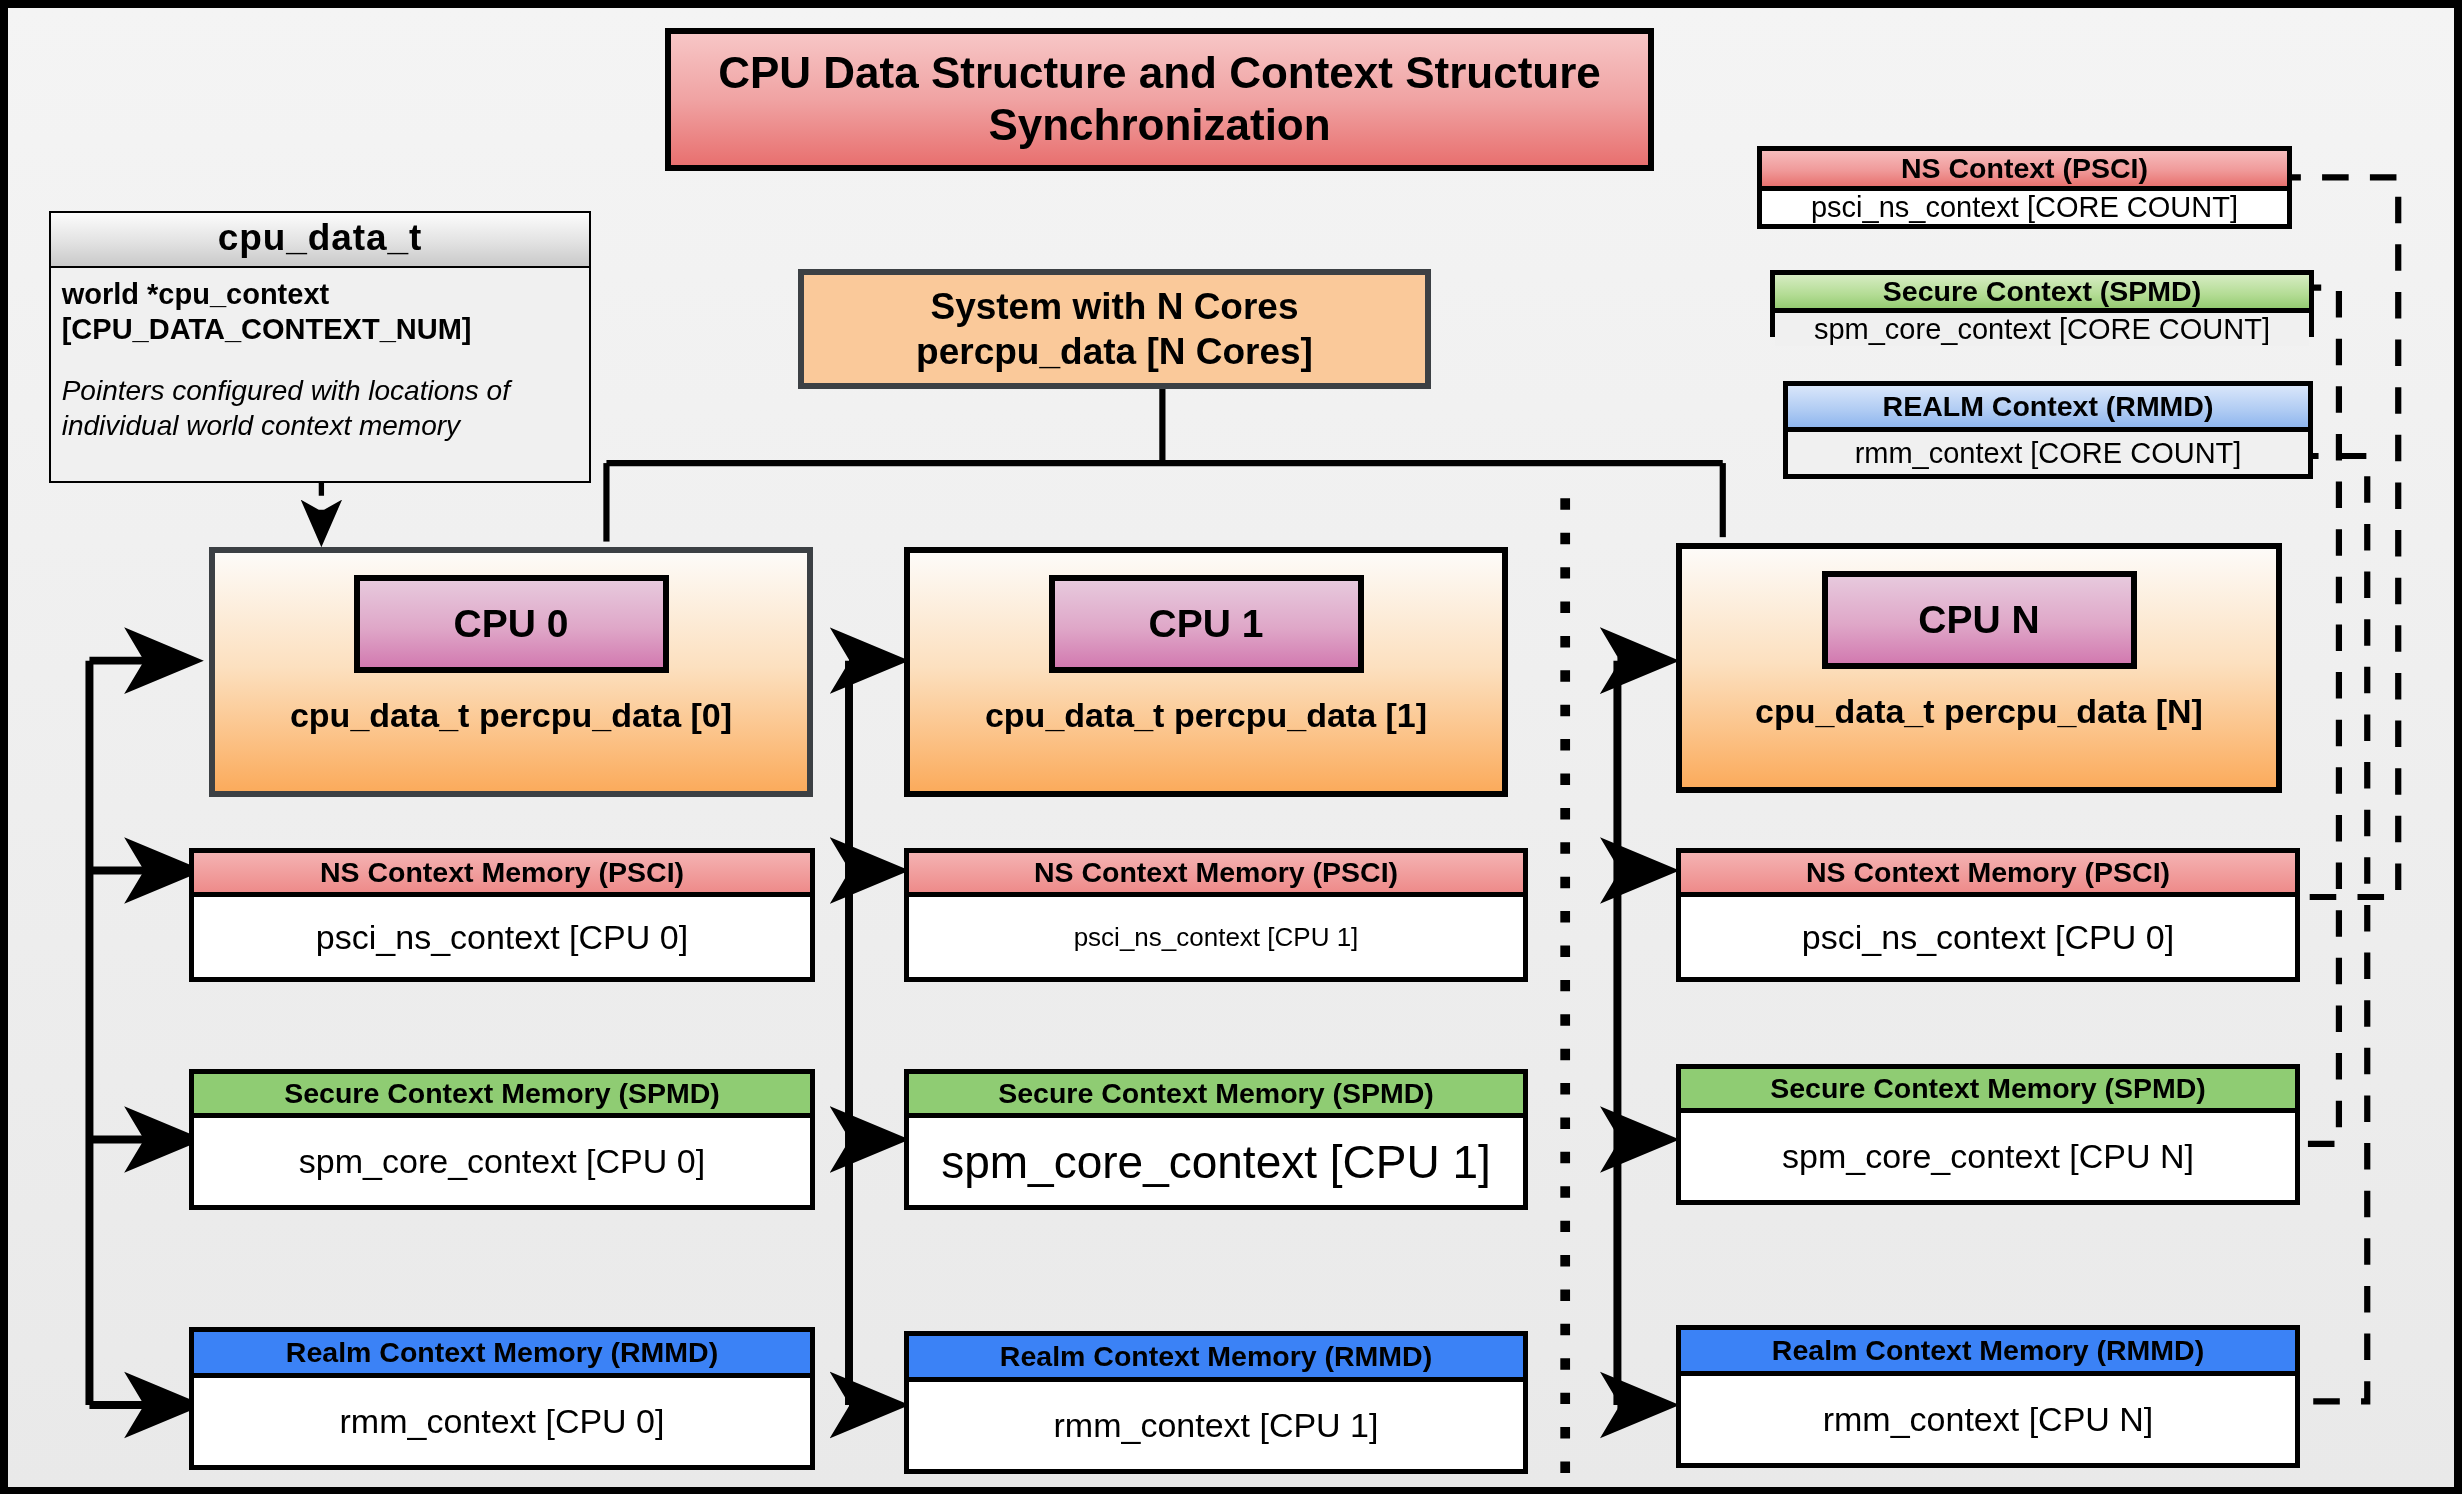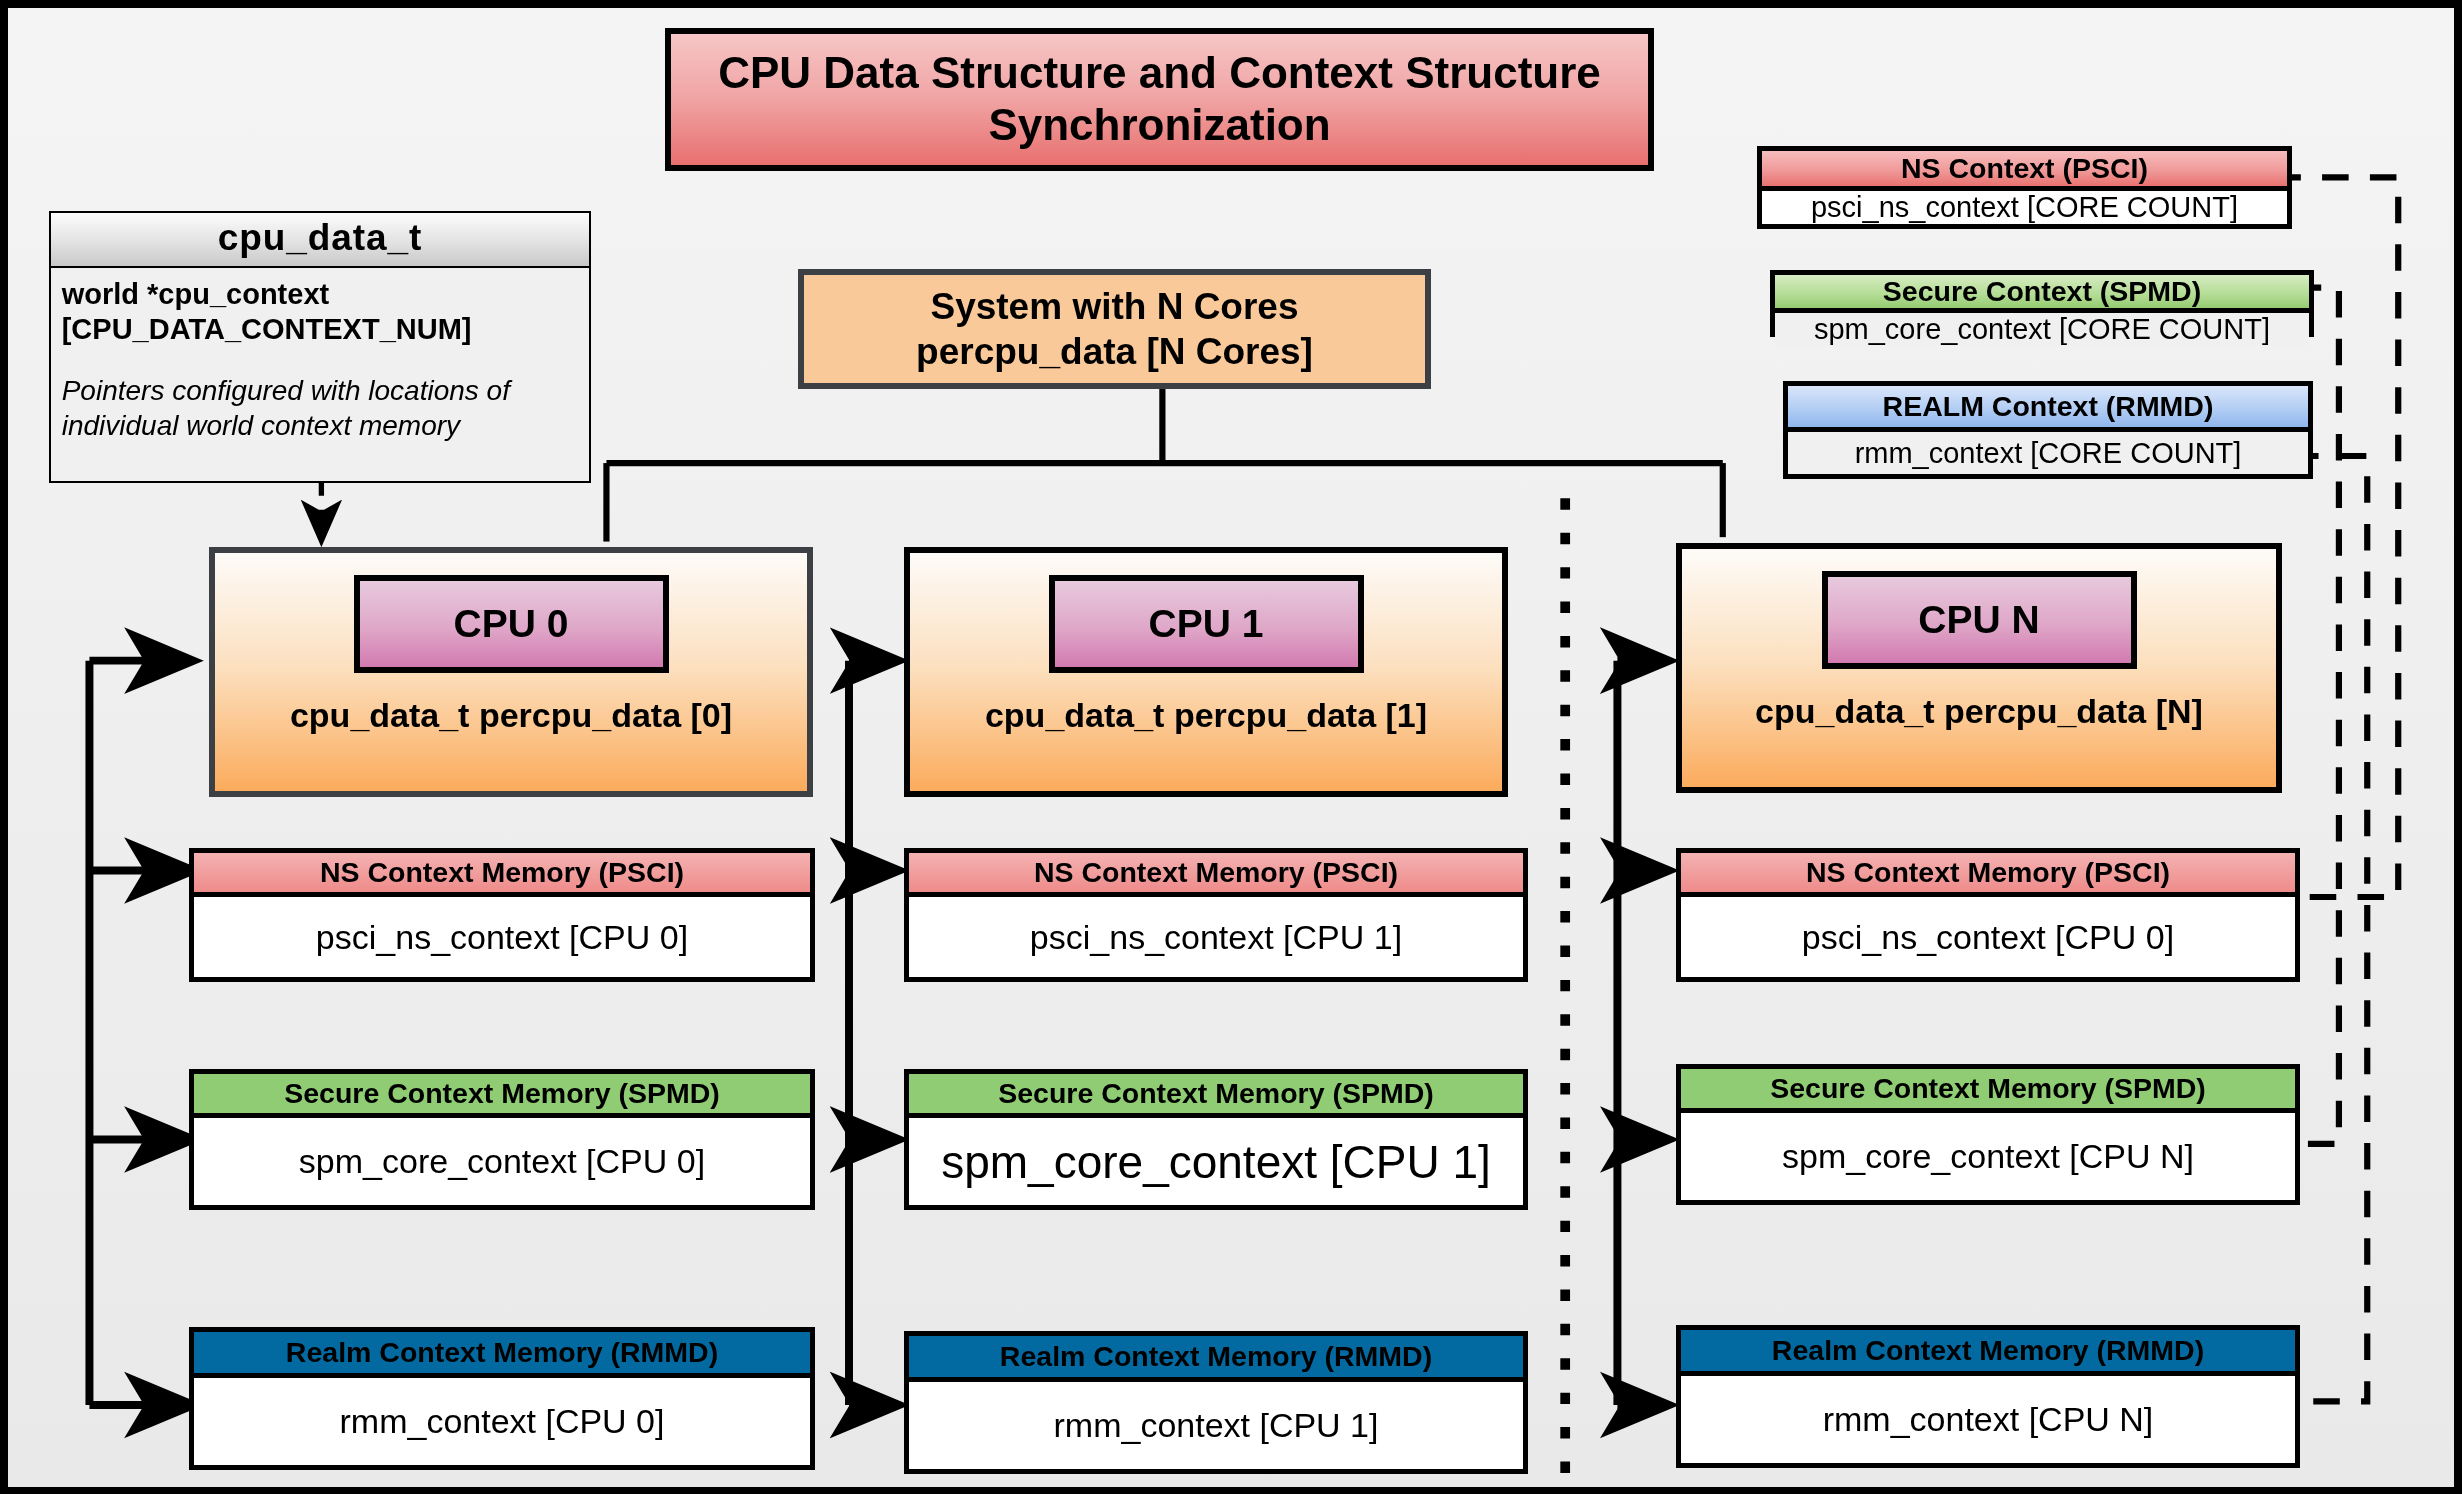--- a/index.html
+++ b/index.html
@@ -72,21 +72,21 @@
   }
   .ctx-card.tpl{background:#f0f0f0;}
   .ctx-card.tpl .ctx-body{background:#f0f0f0;}
   .ctx-card.tpl.ns .ctx-body{background:#ffffff;}
 
   .hdr-ns-grad{background:linear-gradient(180deg,#f6bcbc 0%,#f09a9a 55%,#e8726f 100%);}
   .hdr-ns-solid{background:linear-gradient(180deg,#f4b2b2 0%,#ee8b8a 100%);}
   .hdr-sec-grad{background:linear-gradient(180deg,#d6ecc2 0%,#b3dc94 60%,#95cb72 100%);}
   .hdr-sec-solid{background:#8fcc73;}
   .hdr-realm-grad{background:linear-gradient(180deg,#d9e6fa 0%,#afcbf3 60%,#8fb6ee 100%);}
-  .hdr-realm-solid{background:#0369a1;}
+  .hdr-realm-solid{background:#3b82f6;}
 </style>
 </head>
 <body>
 
 <div id="canvas">
 
   <svg id="svg-layer" viewBox="0 0 2763 1677" preserveAspectRatio="none">
     <defs>
       <marker id="ah" markerWidth="9" markerHeight="9" refX="7.6" refY="4.5" orient="auto" markerUnits="strokeWidth">
         <path d="M0,0.6 L9,4.5 L0,8.4 L2.2,4.5 Z" fill="#000"></path>
@@ -196,21 +196,21 @@
     <div class="ctx-body" style="font-size:34px;">rmm_context [CPU 0]</div>
   </div>
 
   <div class="box cpu-card black-border" style="left:896px;top:539px;width:604px;height:250px;">
     <div class="cpu-chip" style="width:303px;height:86px;margin-top:22px;font-size:39px;">CPU 1</div>
     <div class="cpu-sub" style="margin-top:23px;font-size:34px;">cpu_data_t percpu_data [1]</div>
   </div>
 
   <div class="box ctx-card" style="left:896px;top:840px;width:624px;height:134px;">
     <div class="ctx-hdr hdr-ns-solid" style="height:39px;font-size:28.5px;">NS Context Memory (PSCI)</div>
-    <div class="ctx-body" style="font-size:34px;">psci_ns_context [CPU 1]</div>
+    <div class="ctx-body" style="font-size:26px;">psci_ns_context [CPU 1]</div>
   </div>
 
   <div class="box ctx-card" style="left:896px;top:1061px;width:624px;height:141px;">
     <div class="ctx-hdr hdr-sec-solid" style="height:39px;font-size:28.5px;">Secure Context Memory (SPMD)</div>
     <div class="ctx-body" style="font-size:46px;border-radius:31px;">spm_core_context [CPU 1]</div>
   </div>
 
   <div class="box ctx-card" style="left:896px;top:1323px;width:624px;height:143px;">
     <div class="ctx-hdr hdr-realm-solid" style="height:41px;font-size:28.5px;">Realm Context Memory (RMMD)</div>
     <div class="ctx-body" style="font-size:34px;">rmm_context [CPU 1]</div>

